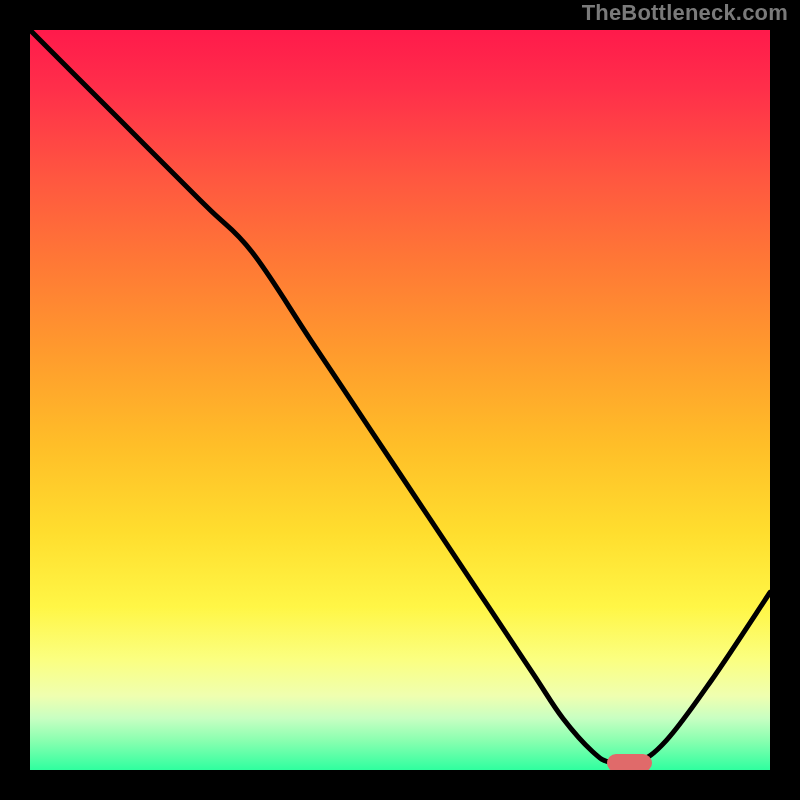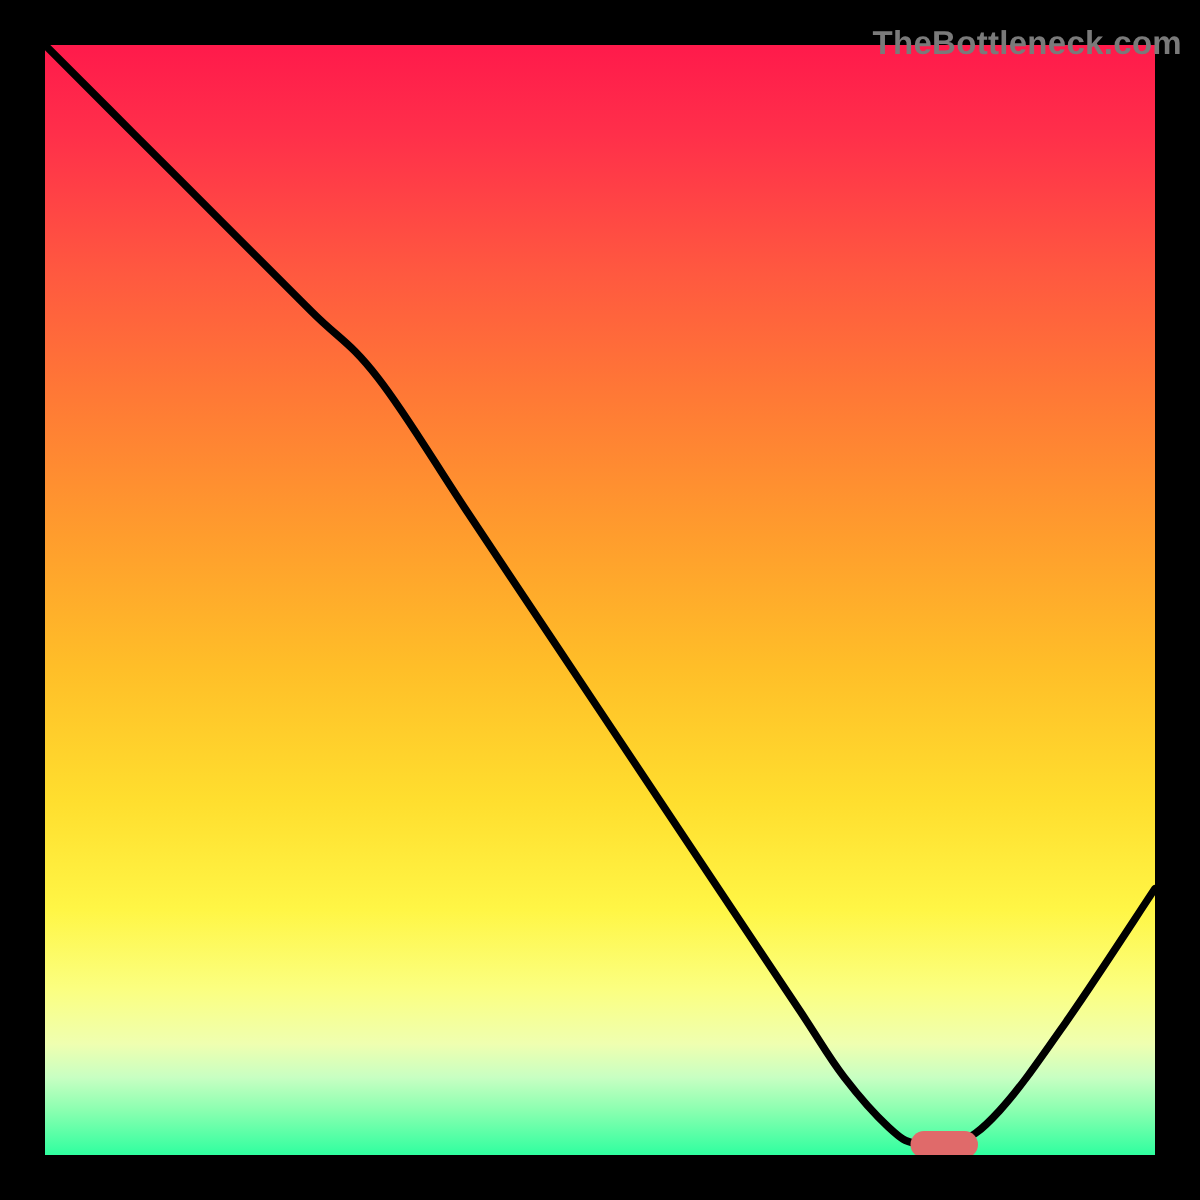--- a/index.html
+++ b/index.html
@@ -59,21 +59,21 @@
     stroke-linecap: round;
   }
   .marker {
     position: absolute;
     height: 18px;
     border-radius: 10px;
     background: #e06a6a;
   }
   .watermark {
     position: absolute;
-    top: 16px;
+    top: 0;
     right: 12px;
     color: #7a7a7a;
     font-size: 22px;
     font-weight: 600;
     letter-spacing: 0.2px;
     user-select: none;
     margin-left: 36px;
   }
 </style>
 </head>

